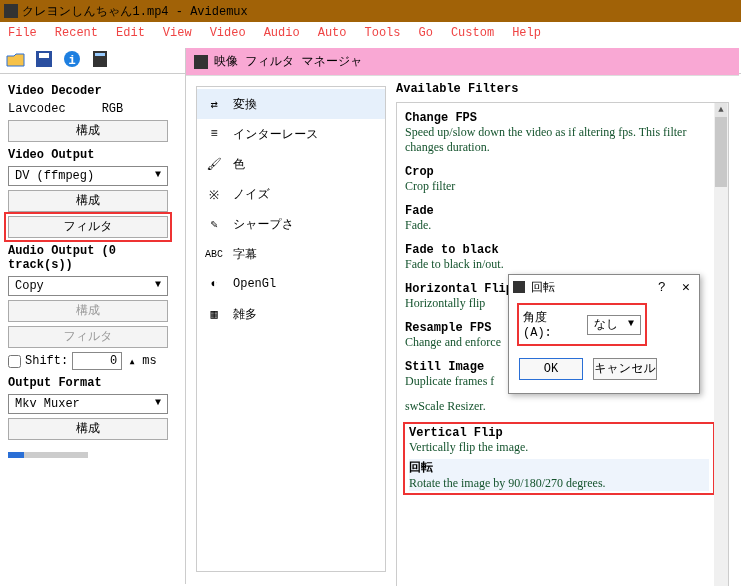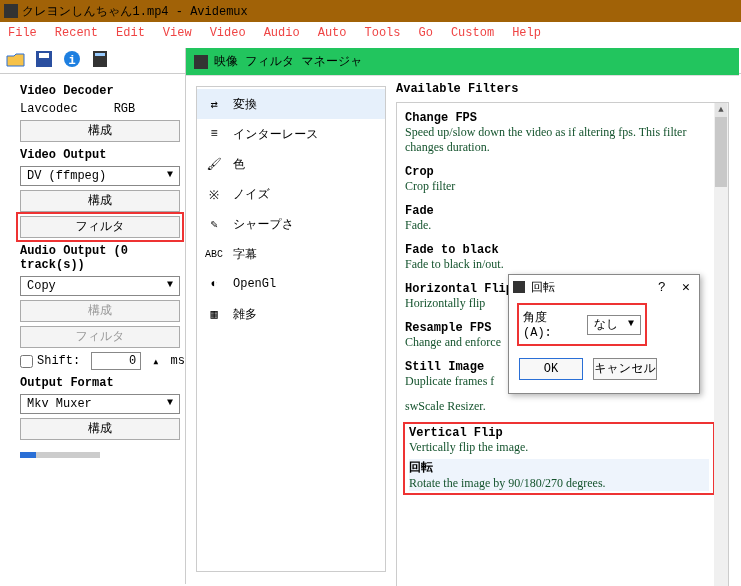--- a/index.html
+++ b/index.html
@@ -3,33 +3,33 @@
 <meta charset="utf-8">
 <style>
 *{box-sizing:border-box;margin:0;padding:0;font-family:"MS Gothic","Courier New",monospace;font-size:12px}
 body{background:#fff;width:741px;height:586px;overflow:hidden;position:relative}
 .titlebar{height:22px;background:#a16207;display:flex;align-items:center;padding:2px 4px;gap:4px}
 .titlebar .ticon{width:14px;height:14px;background:#333}
 .menubar{height:22px;display:flex;align-items:center;gap:18px;padding:0 8px;color:#ef4444}
 .menubar span{cursor:default}
 .toolbar{height:30px;display:flex;align-items:center;gap:4px;padding:2px 4px;border-bottom:1px solid #ccc}
 .tbtn{width:24px;height:24px;display:flex;align-items:center;justify-content:center}
-.leftpanel{position:absolute;left:0;top:74px;width:185px;height:510px;padding:4px 20px}
+.leftpanel{position:absolute;left:0;top:74px;width:185px;height:510px;padding:4px 8px}
 .sect-title{font-weight:bold;font-family:"Courier New",monospace;margin:6px 0 4px}
 .lbl-row{font-family:"Courier New",monospace;margin:4px 0}
 .combo{width:160px;height:20px;border:1px solid #888;display:flex;align-items:center;justify-content:space-between;padding:0 2px 0 6px;background:#fff}
 .combo .arr{width:14px;height:14px;font-size:10px;text-align:center}
 .btn{width:160px;height:22px;border:1px solid #aaa;background:#f4f4f4;text-align:center;line-height:20px;margin:4px 0}
 .btn.dis{color:#999}
 .btn.highlight{outline:2px solid #e33;outline-offset:2px}
-.shift-row{display:flex;align-items:center;gap:11px;margin:4px 0}
+.shift-row{display:flex;align-items:center;gap:4px;margin:4px 0}
 .shift-row input[type=text]{width:50px;height:18px;border:1px solid #888;text-align:right;padding-right:4px}
 .slider{margin-top:12px;width:80px;height:6px;background:linear-gradient(to right,#2a6fd6 0 20%,#ccc 20% 100%);position:relative}
 .rightarea{position:absolute;left:185px;top:48px;width:554px;height:536px;border-left:1px solid #ccc;background:#fff}
-.fm-title{height:28px;background:#22c55e;display:flex;align-items:center;gap:6px;padding:0 8px;border-bottom:1px solid #ddd}
+.fm-title{height:28px;background:#f9a8d4;display:flex;align-items:center;gap:6px;padding:0 8px;border-bottom:1px solid #ddd}
 .fm-title .ticon{width:14px;height:14px;background:#333}
 .fm-body{display:flex;height:506px}
 .cat-list{width:190px;border:1px solid #ccc;margin:10px 6px 10px 10px;padding:2px 0;background:#fff}
 .cat-item{display:flex;align-items:center;gap:10px;height:30px;padding:0 8px}
 .cat-item.sel{background:#e6f0fb}
 .cat-item .ci{width:18px;height:14px;display:flex;align-items:center;justify-content:center;color:#000}
 .filters{flex:1;padding:6px 10px 10px 4px;position:relative}
 .filters h3{font-family:"Courier New",monospace;font-weight:bold;font-size:12px;margin-bottom:6px}
 .flist{border:1px solid #ccc;height:528px;overflow:hidden;position:relative;padding:4px 15px 4px 8px}
 .fitem{margin:4px 0 10px}

